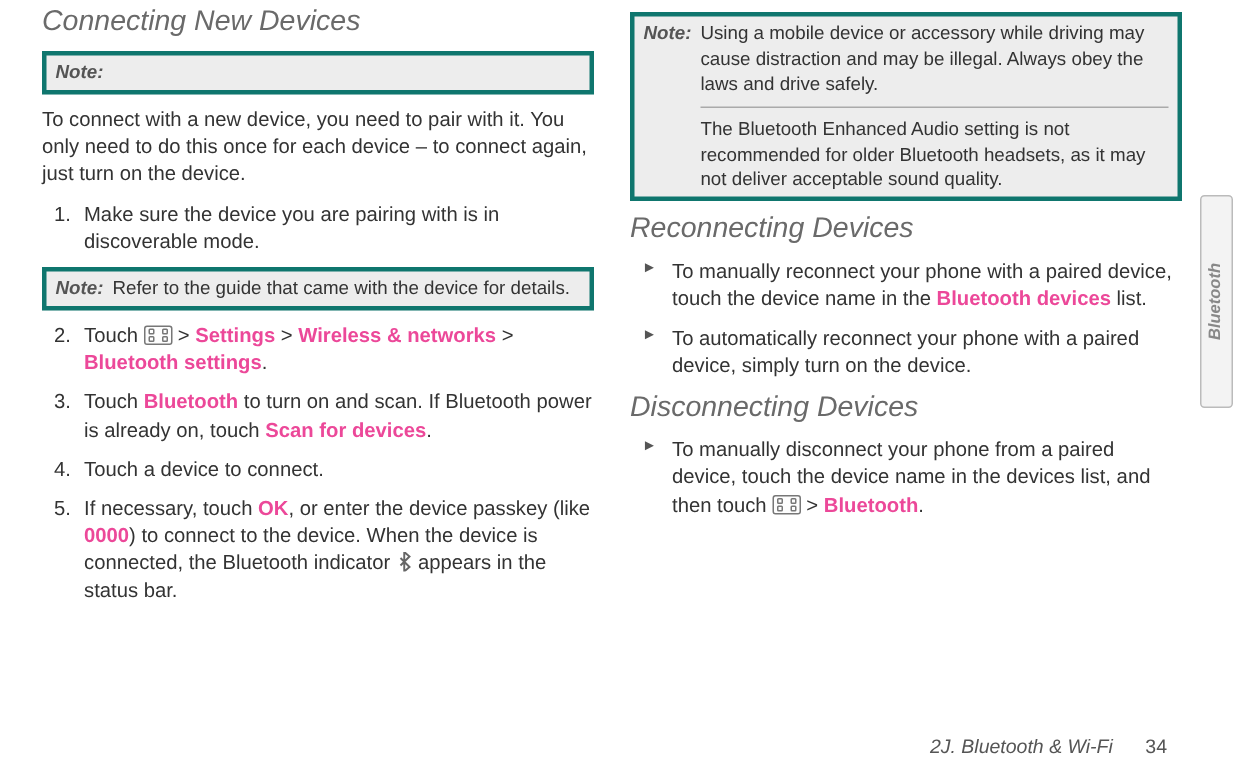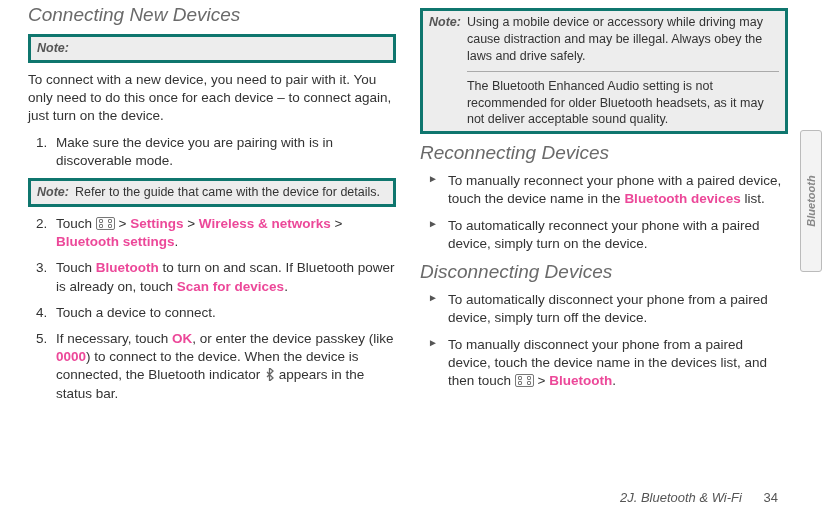--- a/index.html
+++ b/index.html
@@ -217,23 +217,20 @@
         <span>To manually reconnect your phone with a paired device, touch the device name in the </span><span class="bold">Bluetooth devices</span><span> list.</span>
       </li>
       <li>
         <span>To automatically reconnect your phone with a paired device, simply turn on the device.</span>
       </li>
     </ul>
 
     <div class="heading-italic">Disconnecting Devices</div>
     <ul class="bullet-list">
       <li>
-        <span>To automatically disconnect your phone from a paired device, simply turn off the device.</span>
-      </li>
-      <li>
         <span>To manually disconnect your phone from a paired device, touch the device name in the devices list, and then touch </span><span class="grid-icon"><span class="d1"></span><span class="d2"></span><span class="d3"></span><span class="d4"></span></span><span class="gt"> &gt; </span><span class="bold">Bluetooth</span><span>.</span>
       </li>
     </ul>
   </div>
 </div>
 
 <div class="side-tab">
   <span class="label">Bluetooth</span>
 </div>
 

